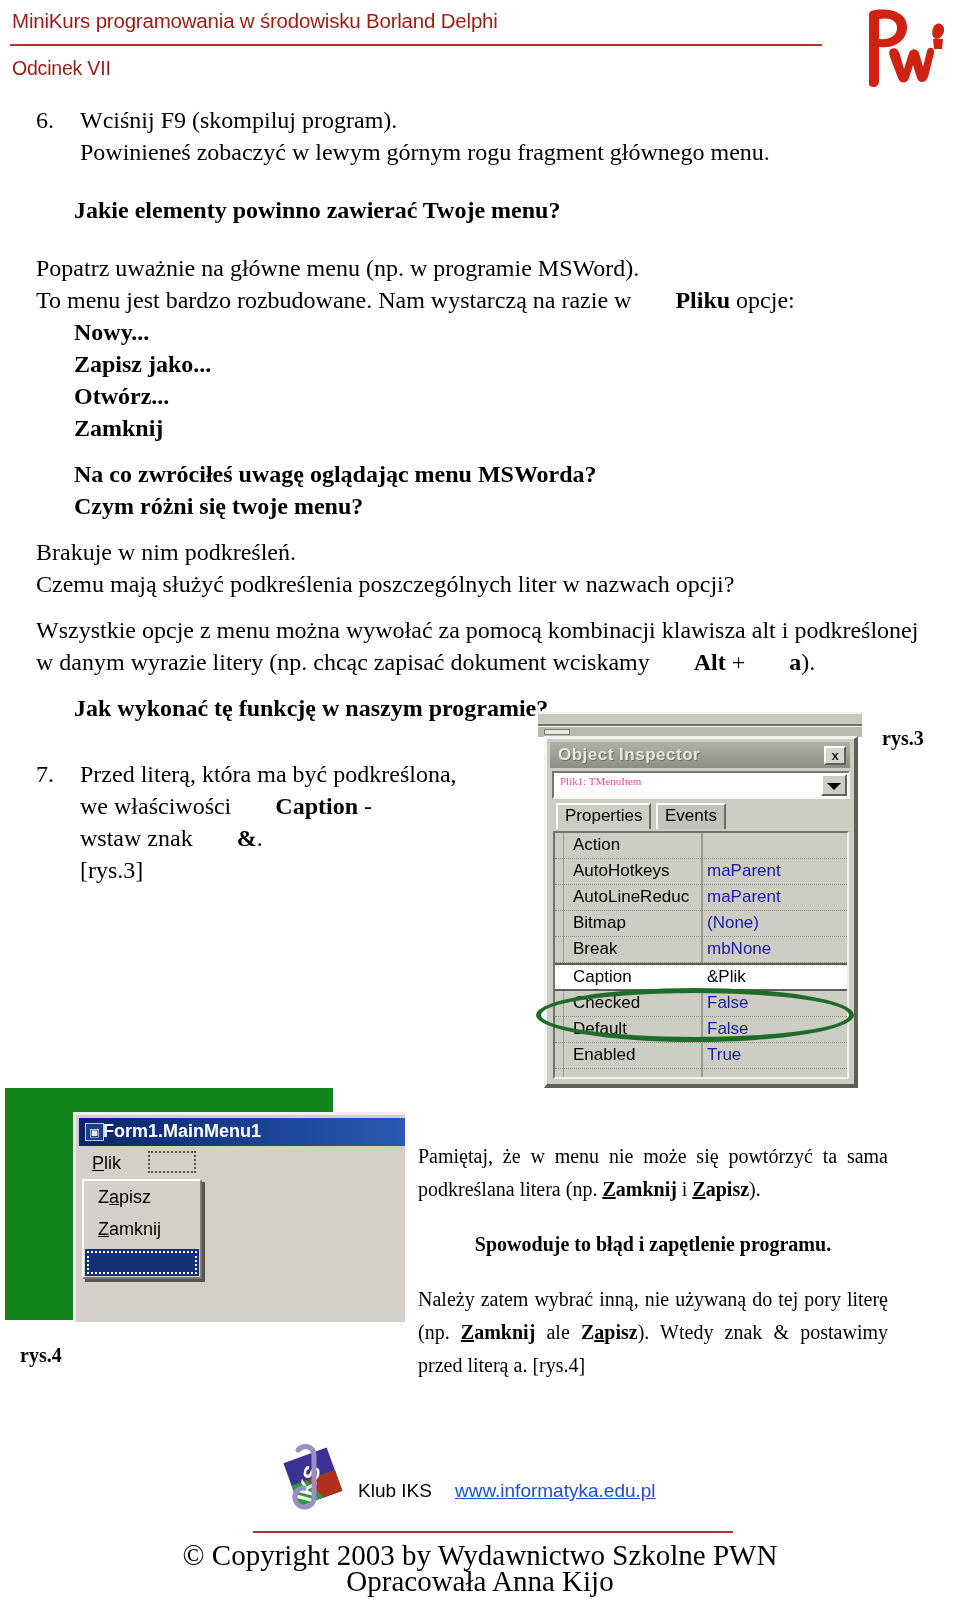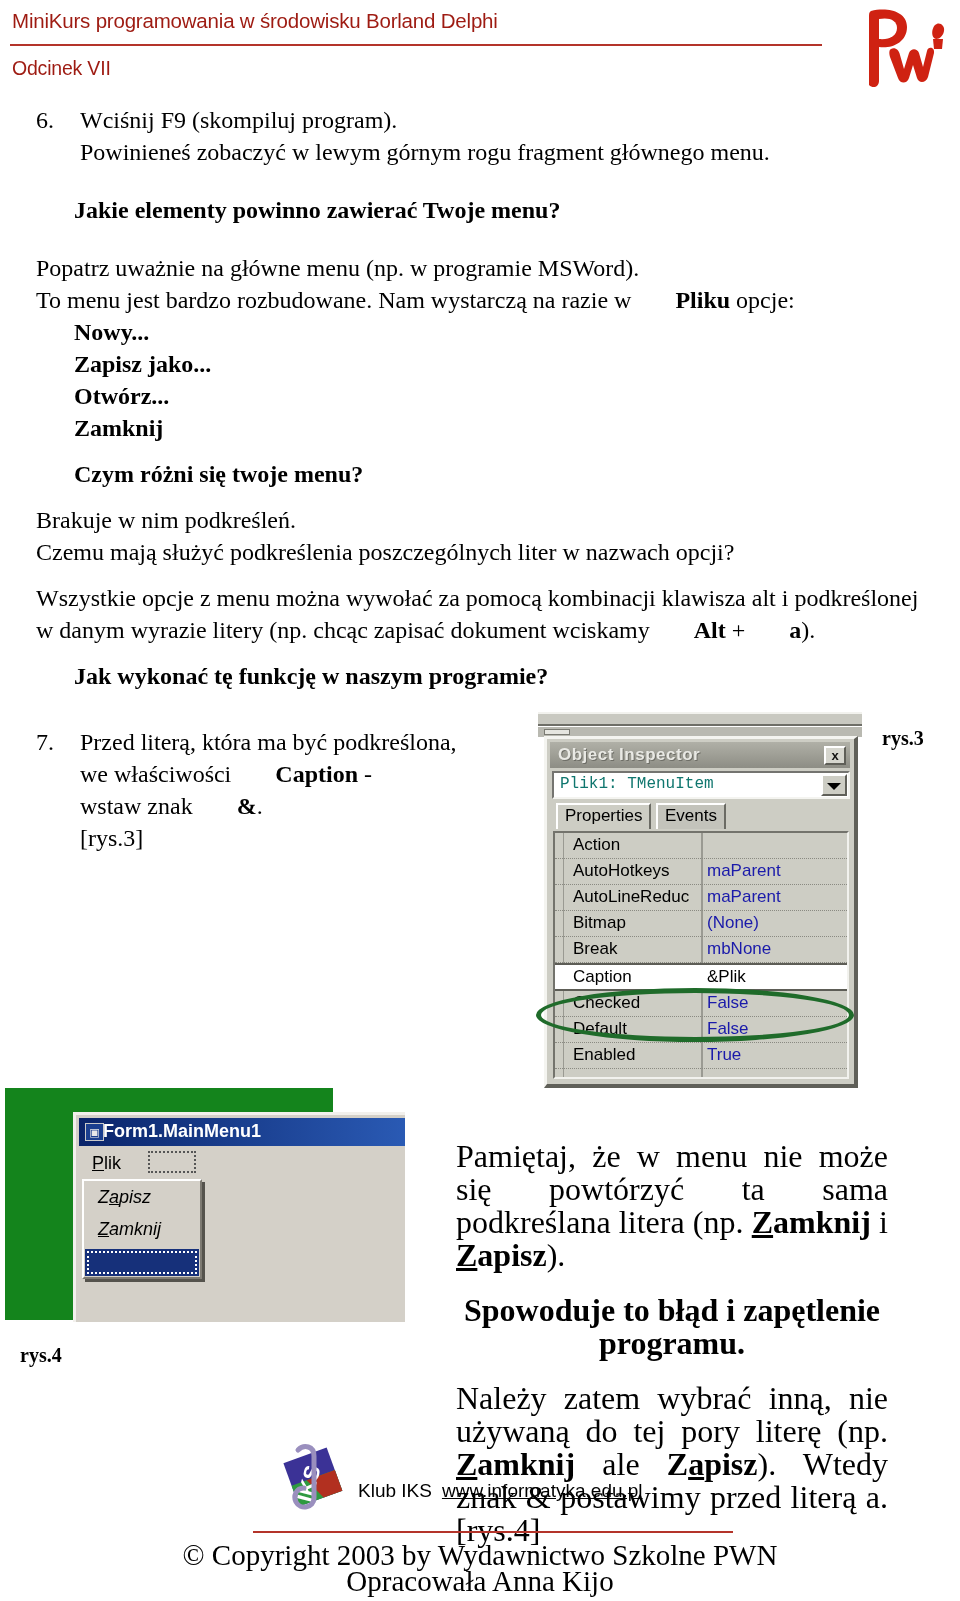--- a/index.html
+++ b/index.html
@@ -160,23 +160,23 @@
     background: #ffffff;
     border-left: 2px solid #747470;
     border-top: 2px solid #747470;
     border-right: 2px solid #f4f4f0;
     border-bottom: 2px solid #f4f4f0;
     box-sizing: border-box;
   }
   .oi-combo-text {
     position: absolute;
     left: 6px; top: 2px;
-    font-family: Liberation Mono, monospace;
-    font-size: 16px;
-    color: #0f766e;
+    font-family: Liberation Serif, serif;
+    font-size: 11px;
+    color: #ec4899;
   }
   .oi-combo-btn {
     position: absolute;
     right: 1px; top: 1px;
     width: 26px; height: 22px;
     background: #cdcdc4;
     border-left: 2px solid #ffffff;
     border-top: 2px solid #ffffff;
     border-right: 2px solid #5f5f58;
     border-bottom: 2px solid #5f5f58;
@@ -364,21 +364,20 @@
     border-bottom: 2px solid #7d7a72;
     box-shadow: 3px 3px 0 #55534d;
     box-sizing: border-box;
   }
   .mm-mi {
     position: absolute;
     left: 14px;
     font-family: "Liberation Sans", "DejaVu Sans", sans-serif;
     font-size: 18px;
     color: #000;
-    font-style: italic;
   }
   .mm-mi u { text-decoration: underline; }
   .mm-mi.i1 { top: 6px; }
   .mm-mi.i2 { top: 38px; }
   .mm-mi-sel {
     position: absolute;
     left: 1px; top: 68px;
     width: 114px; height: 27px;
     background: #16307a;
     outline: 2px dotted #ffffff;
@@ -392,47 +391,46 @@
     font-weight: bold;
   }
 
   
   .right-col {
     position: absolute;
     left: 418px; top: 1140px;
     width: 470px;
   }
   .jpar {
-    font-size: 32px;
+    font-size: 20px;
     line-height: 33px;
     text-align: justify;
     text-justify: inter-word;
-    margin-left: 38px;
   }
   .jpar.last { text-align: center; }
 
   
   .footer-logo {
     position: absolute;
     left: 278px; top: 1440px;
     width: 72px; height: 86px;
   }
   .footer-klub {
     position: absolute;
     left: 358px; top: 1480px;
     font-family: "Liberation Sans", "DejaVu Sans", sans-serif;
     font-size: 19px;
     color: #000;
   }
   .footer-link {
     font-family: "Liberation Sans", "DejaVu Sans", sans-serif;
     font-size: 19px;
-    color: #000000;
+    color: #1d4ed8;
     text-decoration: underline;
-    margin-left: 10px;
+    margin-left: 23px;
   }
   .footer-rule {
     position: absolute;
     left: 253px; top: 1531px;
     width: 480px; height: 2px;
     background: #b4342a;
   }
   .footer-copy {
     position: absolute;
     left: 0; top: 1542px;
@@ -476,20 +474,21 @@
   <div class="gap-md"></div>
   <div class="tline">Popatrz uważnie na główne menu (np. w programie MSWord).</div>
   <div class="tline"><span>To menu jest bardzo rozbudowane. Nam wystarczą na razie w </span><span class="b">Pliku</span><span> opcje:</span></div>
 
   <div class="tline b">Nowy...</div>
   <div class="tline b">Zapisz jako...</div>
   <div class="tline b">Otwórz...</div>
   <div class="tline b">Zamknij</div>
 
   <div class="gap-sm"></div>
+  <div class="tline b">Na co zwróciłeś uwagę oglądając menu MSWorda?</div>
   <div class="tline b">Czym różni się twoje menu?</div>
 
   <div class="gap-sm"></div>
   <div class="tline">Brakuje w nim podkreśleń.</div>
   <div class="tline">Czemu mają służyć podkreślenia poszczególnych liter w nazwach opcji?</div>
 
   <div class="gap-sm"></div>
   <div class="tline">Wszystkie opcje z menu można wywołać za pomocą kombinacji klawisza alt i podkreślonej</div>
   <div class="tline"><span>w danym wyrazie litery (np. chcąc zapisać dokument wciskamy </span><span class="b">Alt</span><span> + </span><span class="b">a</span><span>).</span></div>
 

